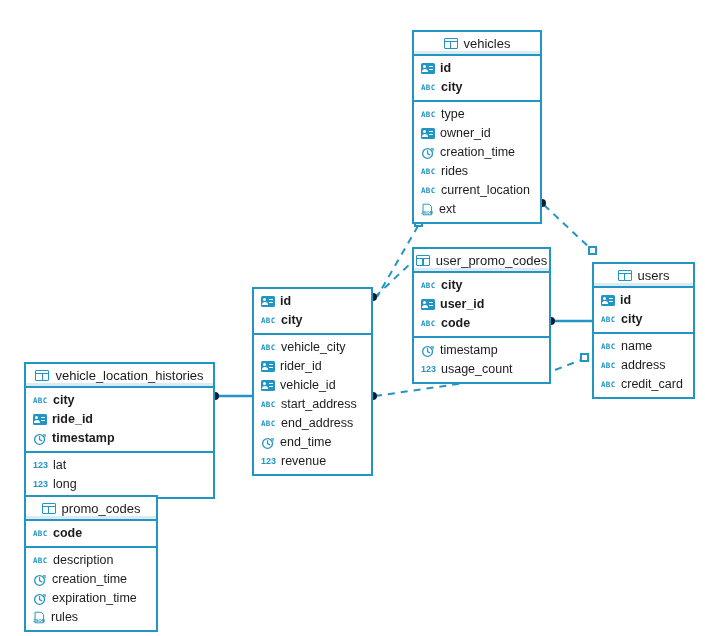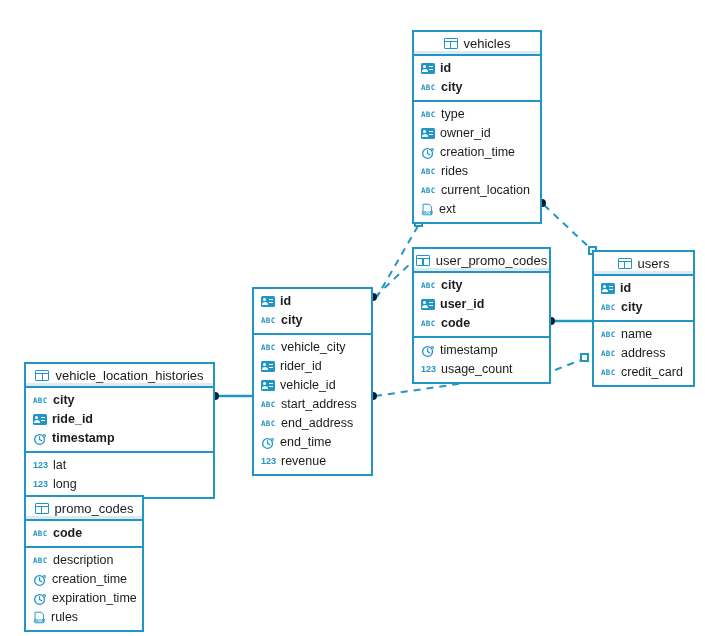--- a/index.html
+++ b/index.html
@@ -196,21 +196,21 @@
           </svg>
         <span class="fname">timestamp</span>
       </div>
       <div class="field">
         <span class="ico-123">123</span>
         <span class="fname">usage_count</span>
       </div>
     </div>
   </div>
 
-  <div class="table-box" style="left:592px;top:250px;width:103px;">
+  <div class="table-box" style="left:592px;top:262px;width:103px;">
     <div class="tbl-header">
       <span class="ico-table"></span>
       <span>users</span>
     </div>
     <div class="section keys">
       <div class="field key">
         <span class="ico-id">
             <i class="head"></i>
             <i class="body"></i>
             <i class="l1"></i>
@@ -334,21 +334,21 @@
         <span class="ico-123">123</span>
         <span class="fname">lat</span>
       </div>
       <div class="field">
         <span class="ico-123">123</span>
         <span class="fname">long</span>
       </div>
     </div>
   </div>
 
-  <div class="table-box" style="left:24px;top:495px;width:120px;">
+  <div class="table-box" style="left:24px;top:495px;width:134px;">
     <div class="tbl-header">
       <span class="ico-table"></span>
       <span>promo_codes</span>
     </div>
     <div class="section keys">
       <div class="field key">
         <span class="ico-abc">ABC</span>
         <span class="fname">code</span>
       </div>
     </div>

